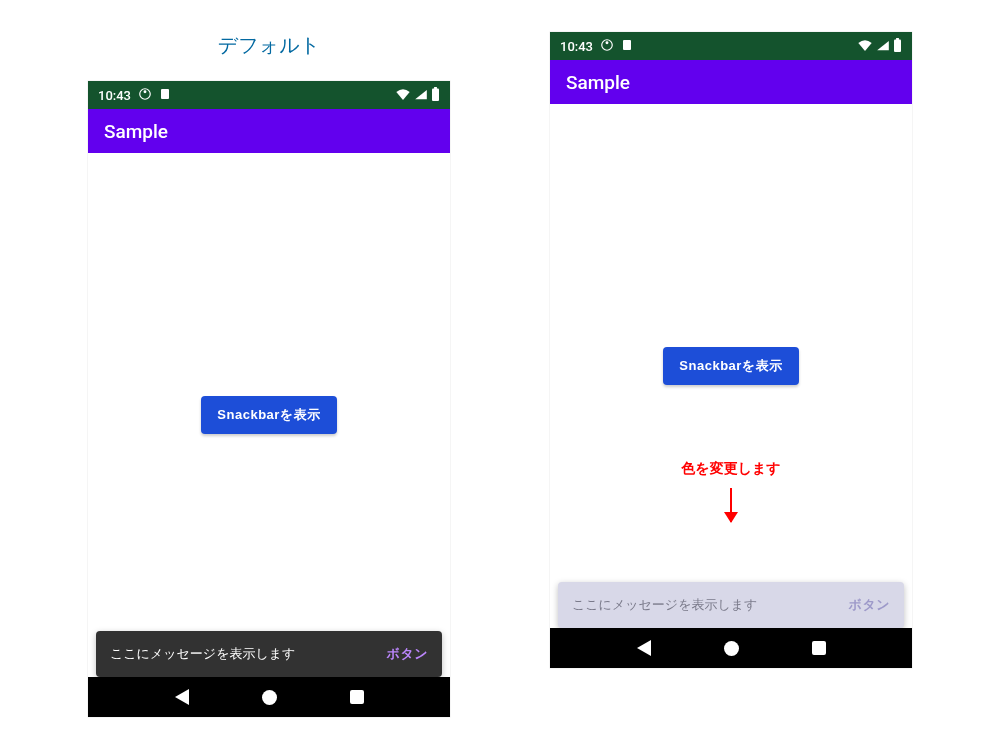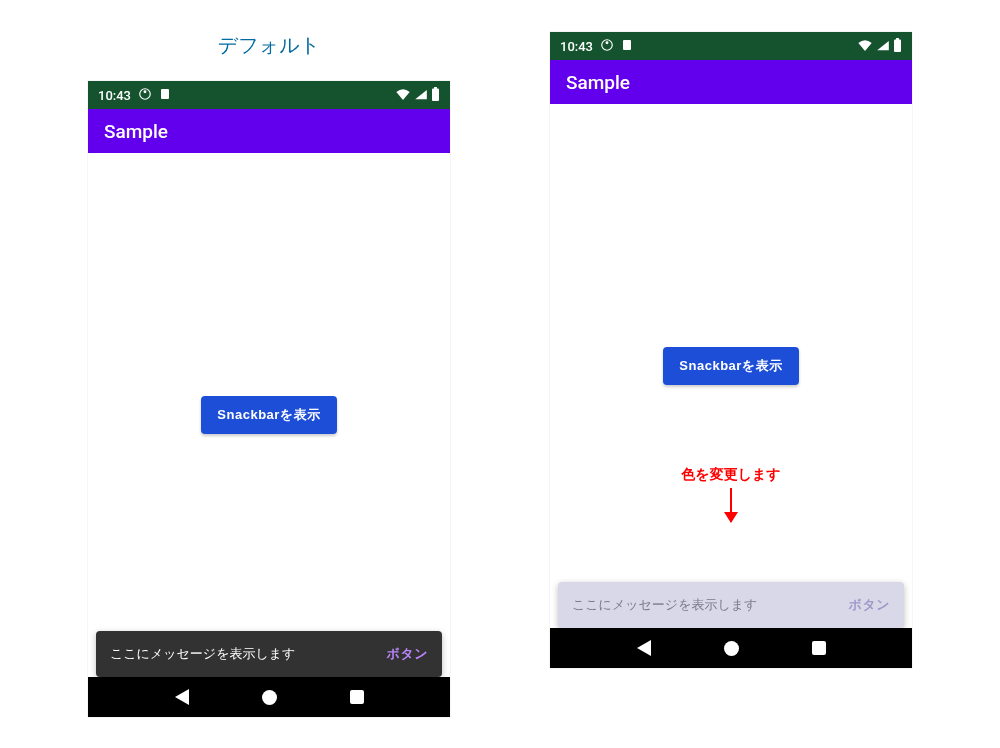--- a/index.html
+++ b/index.html
@@ -89,21 +89,21 @@
       box-shadow: 0 2px 3px rgba(0,0,0,0.2);
     }
     .annotation {
       position: absolute;
       bottom: 106px;
       left: 0;
       right: 0;
       display: flex;
       flex-direction: column;
       align-items: center;
-      gap: 4px;
+      gap: 10px;
     }
     .annotation-text {
       color: #ff0000;
       font-size: 14px;
       font-weight: 700;
     }
     .arrow-down {
       width: 2px;
       height: 34px;
       background: #ff0000;

